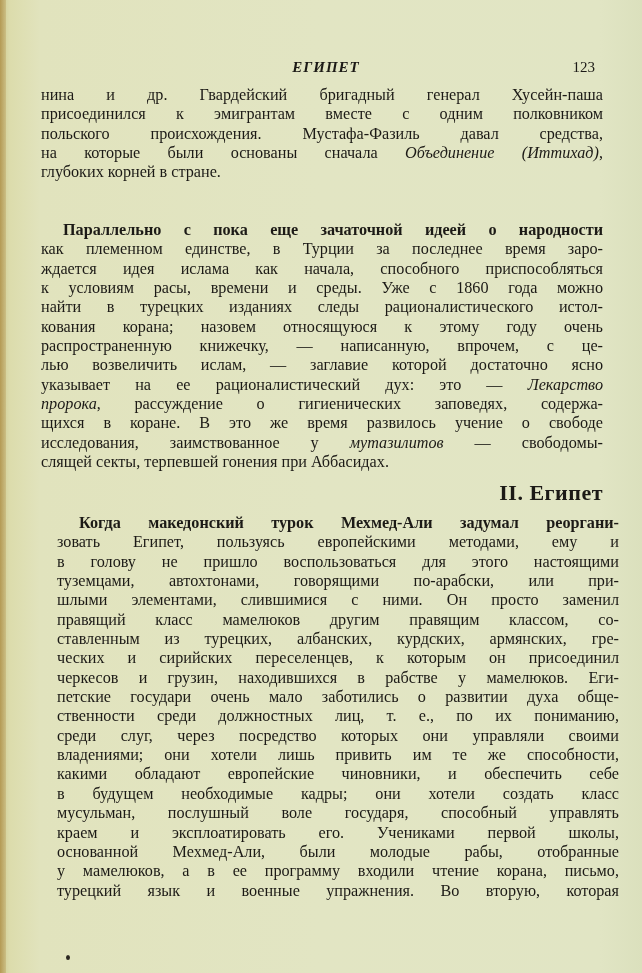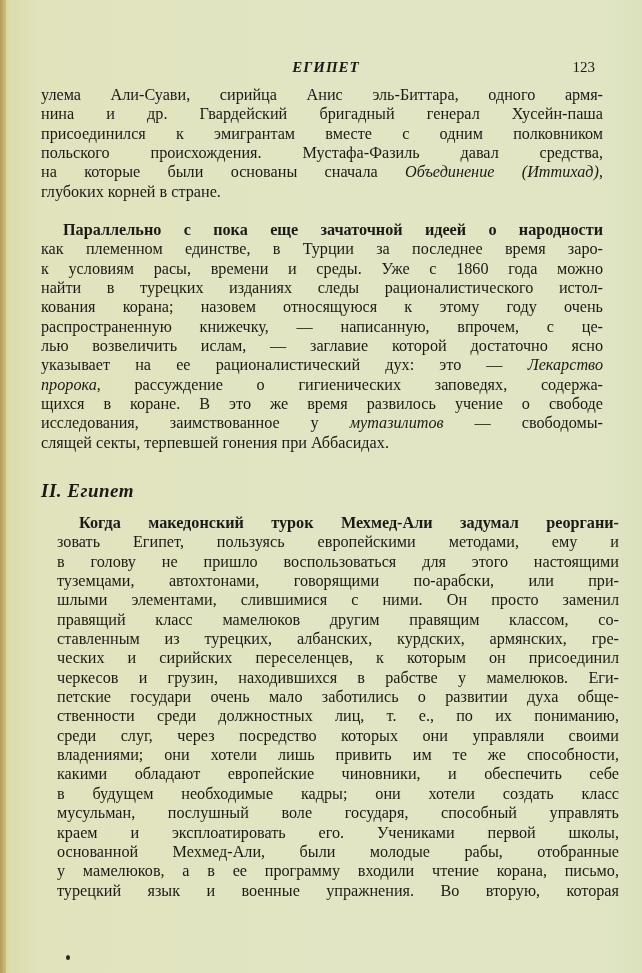--- a/index.html
+++ b/index.html
@@ -31,51 +31,51 @@
     .text-block { position: absolute; left: 0; width: 562px; }
     .line {
       display: block; height: 19.35px; line-height: 19.35px;
       font-size: 16.2px; white-space: nowrap;
       text-align: justify; text-align-last: justify;
     }
     .line.last { text-align-last: left; }
     .line.indent { padding-left: 22px; font-weight: bold; }
     .it { font-style: italic; margin-top: 24px; }
     .heading {
-      position: absolute; top: 480px; left: 0; width: 562px; text-align: left;
-      font-style: italic; font-weight: bold; font-size: 19px; letter-spacing: 0.5px;
+      position: absolute; top: 480px; left: 0; width: 562px; text-align: right;
+      font-weight: bold; font-size: 22px; letter-spacing: 0.5px;
       padding-left: 0px;
     }
     .dot {
       position: absolute; left: 66px; top: 955px; width: 4px; height: 5px;
       border-radius: 50%; background: #2a2620;
     }
   </style>
 </head>
 <body>
 
 <div class="spine"></div>
 
 <div class="page">
   <div class="running-head">
     <span class="rh-title">ЕГИПЕТ</span>
     <span class="rh-num">123</span>
   </div>
 
   <div class="text-block" id="block1" style="top:86px;">
-      <span class="line"><span>улема Али-Суави, сирийца Анис эль-Биттара, одного армя-</span></span>
       <span class="line"><span>нина и др. Гвардейский бригадный генерал Хусейн-паша</span></span>
       <span class="line"><span>присоединился к эмигрантам вместе с одним полковником</span></span>
       <span class="line"><span>польского происхождения. Мустафа-Фазиль давал средства,</span></span>
       <span class="line"><span>на которые были основаны сначала </span><span class="it">Объединение (Иттихад)</span><span>,</span></span>
       <span class="line last"><span>глубоких корней в стране.</span></span>
     </div>
   <div class="text-block" id="block2" style="top:221px;">
       <span class="line indent"><span>Параллельно с пока еще зачаточной идеей о народности</span></span>
       <span class="line"><span>как племенном единстве, в Турции за последнее время заро-</span></span>
+      <span class="line"><span>ждается идея ислама как начала, способного приспособляться</span></span>
       <span class="line"><span>к условиям расы, времени и среды. Уже с 1860 года можно</span></span>
       <span class="line"><span>найти в турецких изданиях следы рационалистического истол-</span></span>
       <span class="line"><span>кования корана; назовем относящуюся к этому году очень</span></span>
       <span class="line"><span>распространенную книжечку, — написанную, впрочем, с це-</span></span>
       <span class="line"><span>лью возвеличить ислам, — заглавие которой достаточно ясно</span></span>
       <span class="line"><span>указывает на ее рационалистический дух: это — </span><span class="it">Лекарство</span></span>
       <span class="line"><span class="it">пророка</span><span>, рассуждение о гигиенических заповедях, содержа-</span></span>
       <span class="line"><span>щихся в коране. В это же время развилось учение о свободе</span></span>
       <span class="line"><span>исследования, заимствованное у </span><span class="it">мутазилитов</span><span> — свободомы-</span></span>
       <span class="line last"><span>слящей секты, терпевшей гонения при Аббасидах.</span></span>

